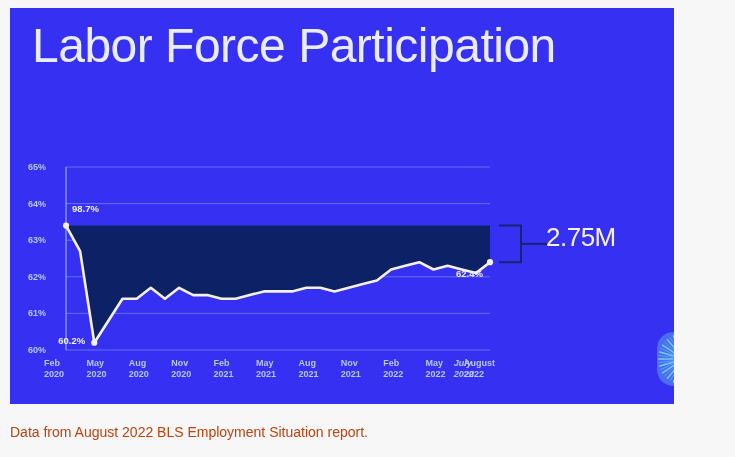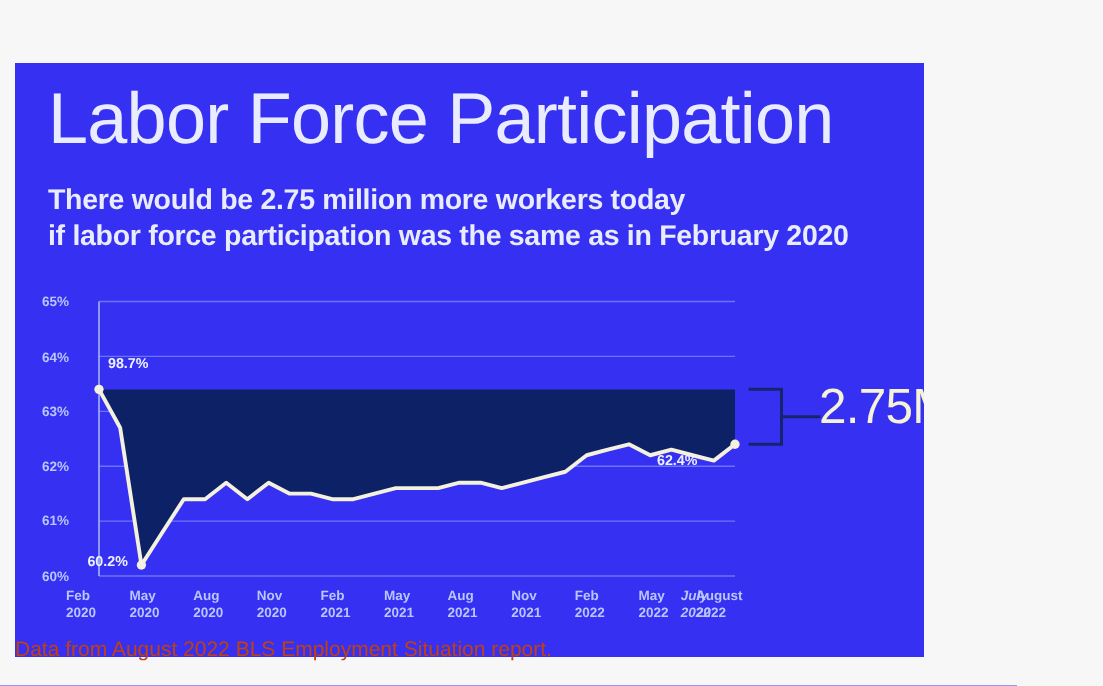--- a/index.html
+++ b/index.html
@@ -6,24 +6,23 @@
   body{
     width:735px;height:457px;
     background:#f7f7f7;
     font-family:"Liberation Sans", sans-serif;
     overflow:hidden;
   }
   #root{position:relative;width:735px;height:457px;}
 
   
   .card{
-    position:absolute;left:10px;top:8px;width:606px;height:396px;
+    position:absolute;left:10px;top:8px;width:664px;height:396px;
     background:#3631f2;
     overflow:hidden;
-    margin-top:34px;
   }
   .title{
     position:absolute;left:22px;top:12px;
     font-size:48px;line-height:52px;
     color:#e9ecff;
     letter-spacing:-0.5px;
     font-weight:400;
     white-space:nowrap;
   }
   .subtitle{
@@ -53,21 +52,21 @@
   }
   .dlabel{
     position:absolute;
     font-size:9.5px;font-weight:700;color:#eef1ff;
     white-space:nowrap;
   }
 
   
   .callout-big{
     position:absolute;left:536px;top:212px;
-    font-size:33px;line-height:34px;color:#f6f2d8;
+    font-size:26px;line-height:34px;color:#f6f2d8;
     font-weight:400;letter-spacing:-0.5px;white-space:nowrap;
   }
   .callout-sub{
     position:absolute;left:536px;top:248px;
     font-size:19px;line-height:22px;color:#e9ecff;
     font-weight:400;letter-spacing:-0.2px;white-space:nowrap;
   }
 
   
   .logo{
@@ -82,22 +81,20 @@
   }
 </style>
 </head>
 <body>
 
 <div id="root">
 
   <div class="card">
 
     <div class="title">Labor Force Participation</div>
-    <div class="subtitle">There would be 2.75 million more workers today
-if labor force participation was the same as in February 2020</div>
 
     <div class="chart" id="chart-layer">
       <svg id="chart-svg" width="712" height="396">
           <line x1="56" x2="480" y1="342" y2="342" stroke="#7d8bf7" stroke-width="0.9" opacity="0.75"></line>
           <line x1="56" x2="480" y1="305.4" y2="305.4" stroke="#7d8bf7" stroke-width="0.9" opacity="0.75"></line>
           <line x1="56" x2="480" y1="268.8" y2="268.8" stroke="#7d8bf7" stroke-width="0.9" opacity="0.75"></line>
           <line x1="56" x2="480" y1="232.2" y2="232.2" stroke="#7d8bf7" stroke-width="0.9" opacity="0.75"></line>
           <line x1="56" x2="480" y1="195.6" y2="195.6" stroke="#7d8bf7" stroke-width="0.9" opacity="0.75"></line>
           <line x1="56" x2="480" y1="159" y2="159" stroke="#7d8bf7" stroke-width="0.9" opacity="0.75"></line>
           <line x1="56" x2="56" y1="159" y2="342" stroke="#9fb0ff" stroke-width="1.1"></line>
@@ -114,21 +111,21 @@
 2020</div><div class="xlabel" style="left: 140.8px; top: 350px;">Aug
 2020</div><div class="xlabel" style="left: 183.2px; top: 350px;">Nov
 2020</div><div class="xlabel" style="left: 225.6px; top: 350px;">Feb
 2021</div><div class="xlabel" style="left: 268px; top: 350px;">May
 2021</div><div class="xlabel" style="left: 310.4px; top: 350px;">Aug
 2021</div><div class="xlabel" style="left: 352.8px; top: 350px;">Nov
 2021</div><div class="xlabel" style="left: 395.2px; top: 350px;">Feb
 2022</div><div class="xlabel" style="left: 437.6px; top: 350px;">May
 2022</div><div class="xlabel" style="left: 465.867px; top: 350px; font-style: italic;">July
 2022</div><div class="xlabel" style="left: 476px; top: 350px;">August
-2022</div><div class="dlabel" style="left: 62px; top: 194.56px;">98.7%</div><div class="dlabel" style="left: 48.2667px; top: 326.68px;">60.2%</div><div class="dlabel" style="left: 428px; top: 260.16px;">62.4%</div></div>
+2022</div><div class="dlabel" style="left: 62px; top: 194.56px;">98.7%</div><div class="dlabel" style="left: 48.2667px; top: 326.68px;">60.2%</div><div class="dlabel" style="left: 446px; top: 260.16px;">62.4%</div></div>
 
     <div class="callout-big">2.75M</div>
 
     <div class="logo">
       <svg viewBox="0 0 58 58" width="58" height="58">
         <defs>
           <clipPath id="logoclip">
               <rect x="2" y="2" width="54" height="54" rx="16"></rect>
             </clipPath>
         </defs>

